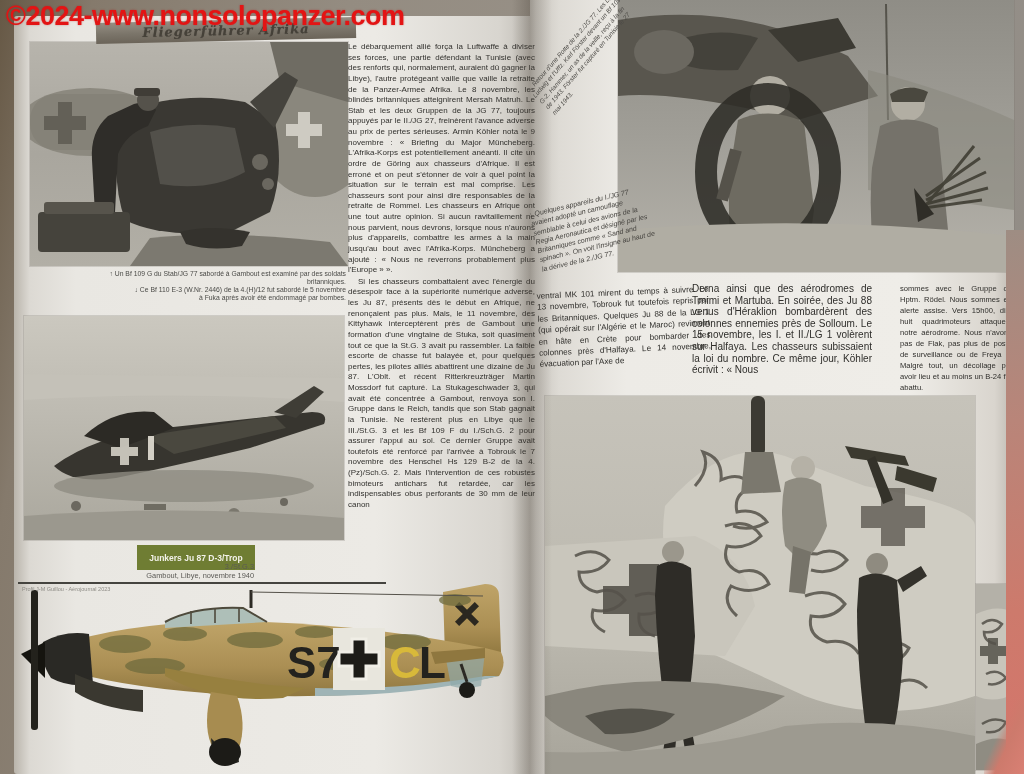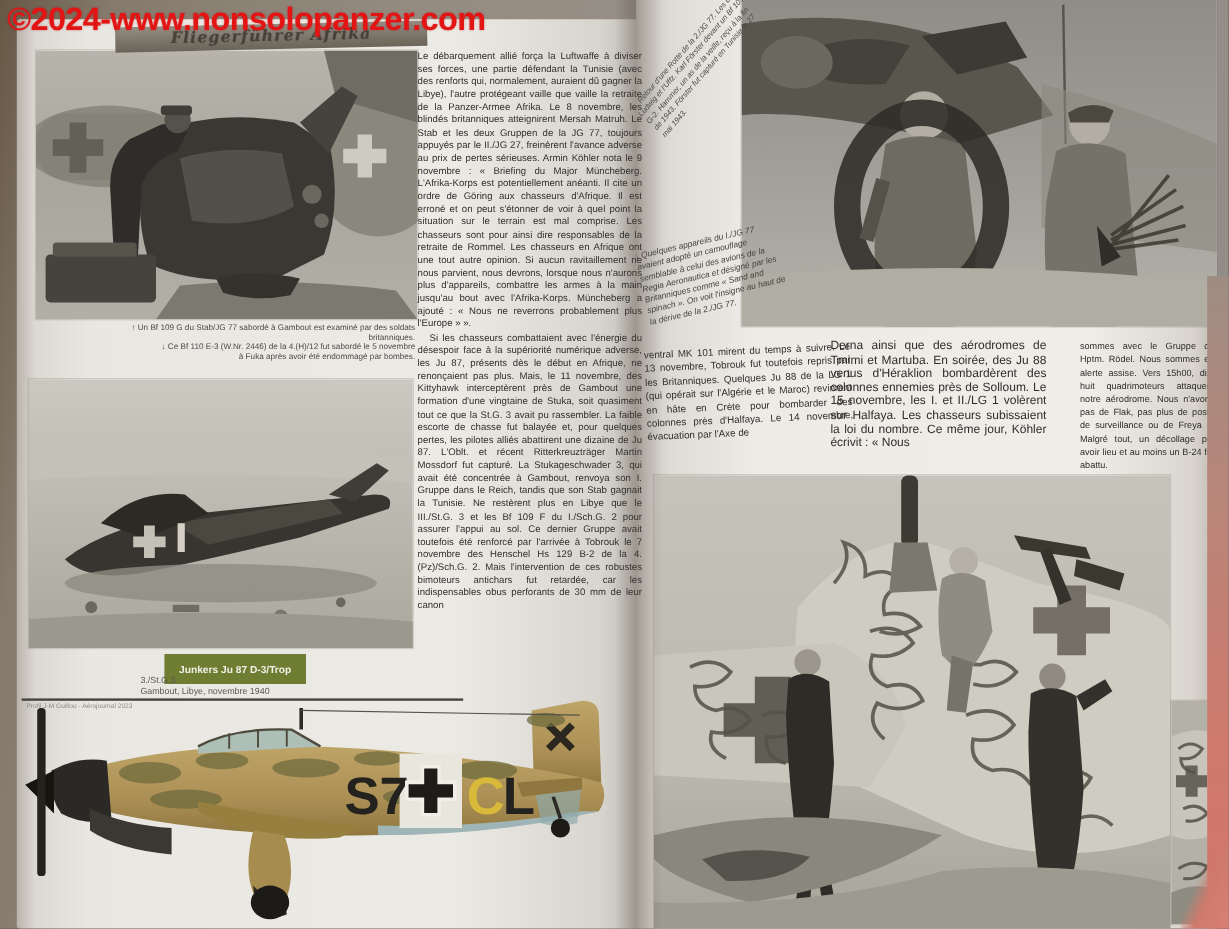--- a/index.html
+++ b/index.html
@@ -37,21 +37,21 @@
   .photo svg{display:block;}
 
   .cap{color:#4a4a47;font-size:6.8px;line-height:7.6px;text-align:right;}
 
   .body-col{color:#31302d;font-size:8px;line-height:10.62px;text-align:justify;}
   .body-col .p2{margin-top:1px;text-indent:10px;}
 
   .profile-title{left:137px;top:545px;width:118px;height:25px;background:#6f7d33;
     display:flex;align-items:center;justify-content:center;z-index:4;}
   .profile-title span{color:#f2f1e9;font-size:8.5px;font-weight:bold;}
-  .profile-sub{left:117px;top:562px;width:154px;color:#5a5955;
+  .profile-sub{left:100px;top:562px;width:154px;text-align:right;color:#5a5955;
     font-size:7.4px;line-height:9px;z-index:4;}
   .profile-rule{left:18px;top:582px;width:368px;height:2px;background:#45443f;z-index:4;}
   .profile-credit{left:22px;top:586px;color:#8e8c86;font-size:5.5px;z-index:4;}
 
   
   .spine-cap{left:518px;top:32px;width:132px;transform:rotate(-49deg);
     font-size:6.4px;line-height:8.4px;font-style:italic;color:#4c4a46;z-index:8;}
   .mid-cap{left:534px;top:196px;width:120px;transform:rotate(-13deg);
     font-size:7px;line-height:9.3px;font-style:italic;color:#45433f;z-index:8;}
   .rcol{color:#2f2e2b;text-align:justify;z-index:5;}

